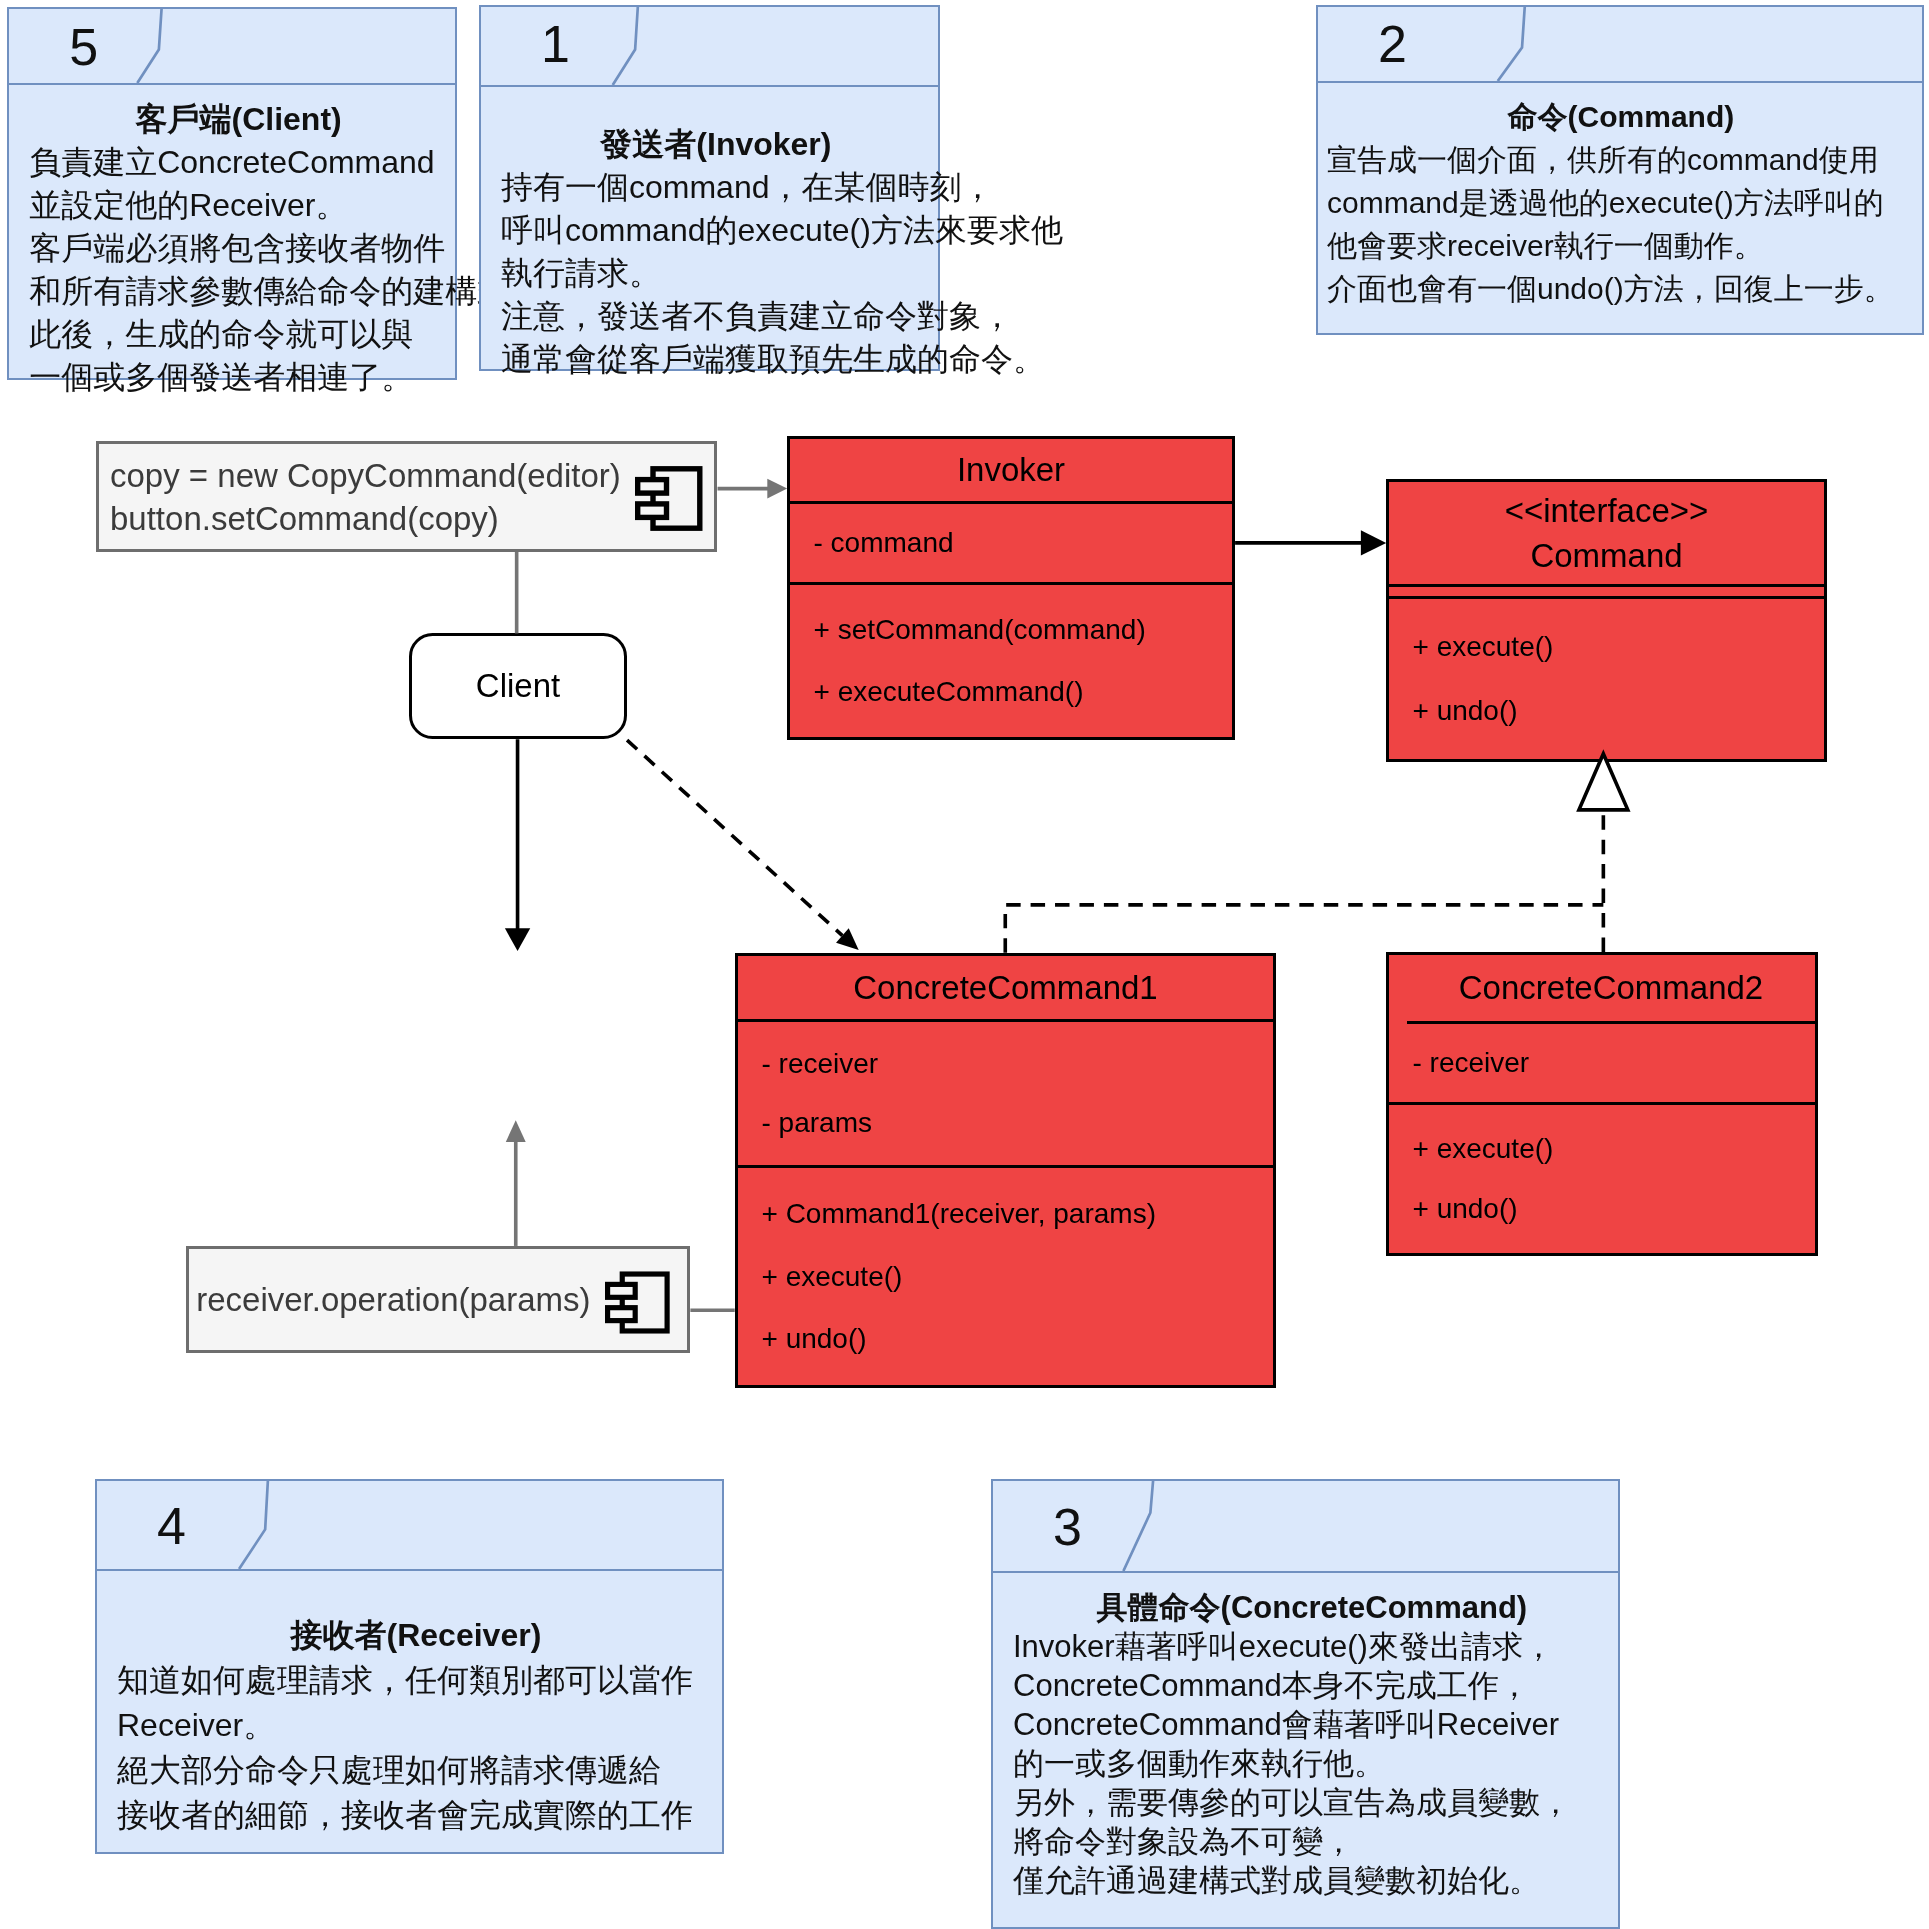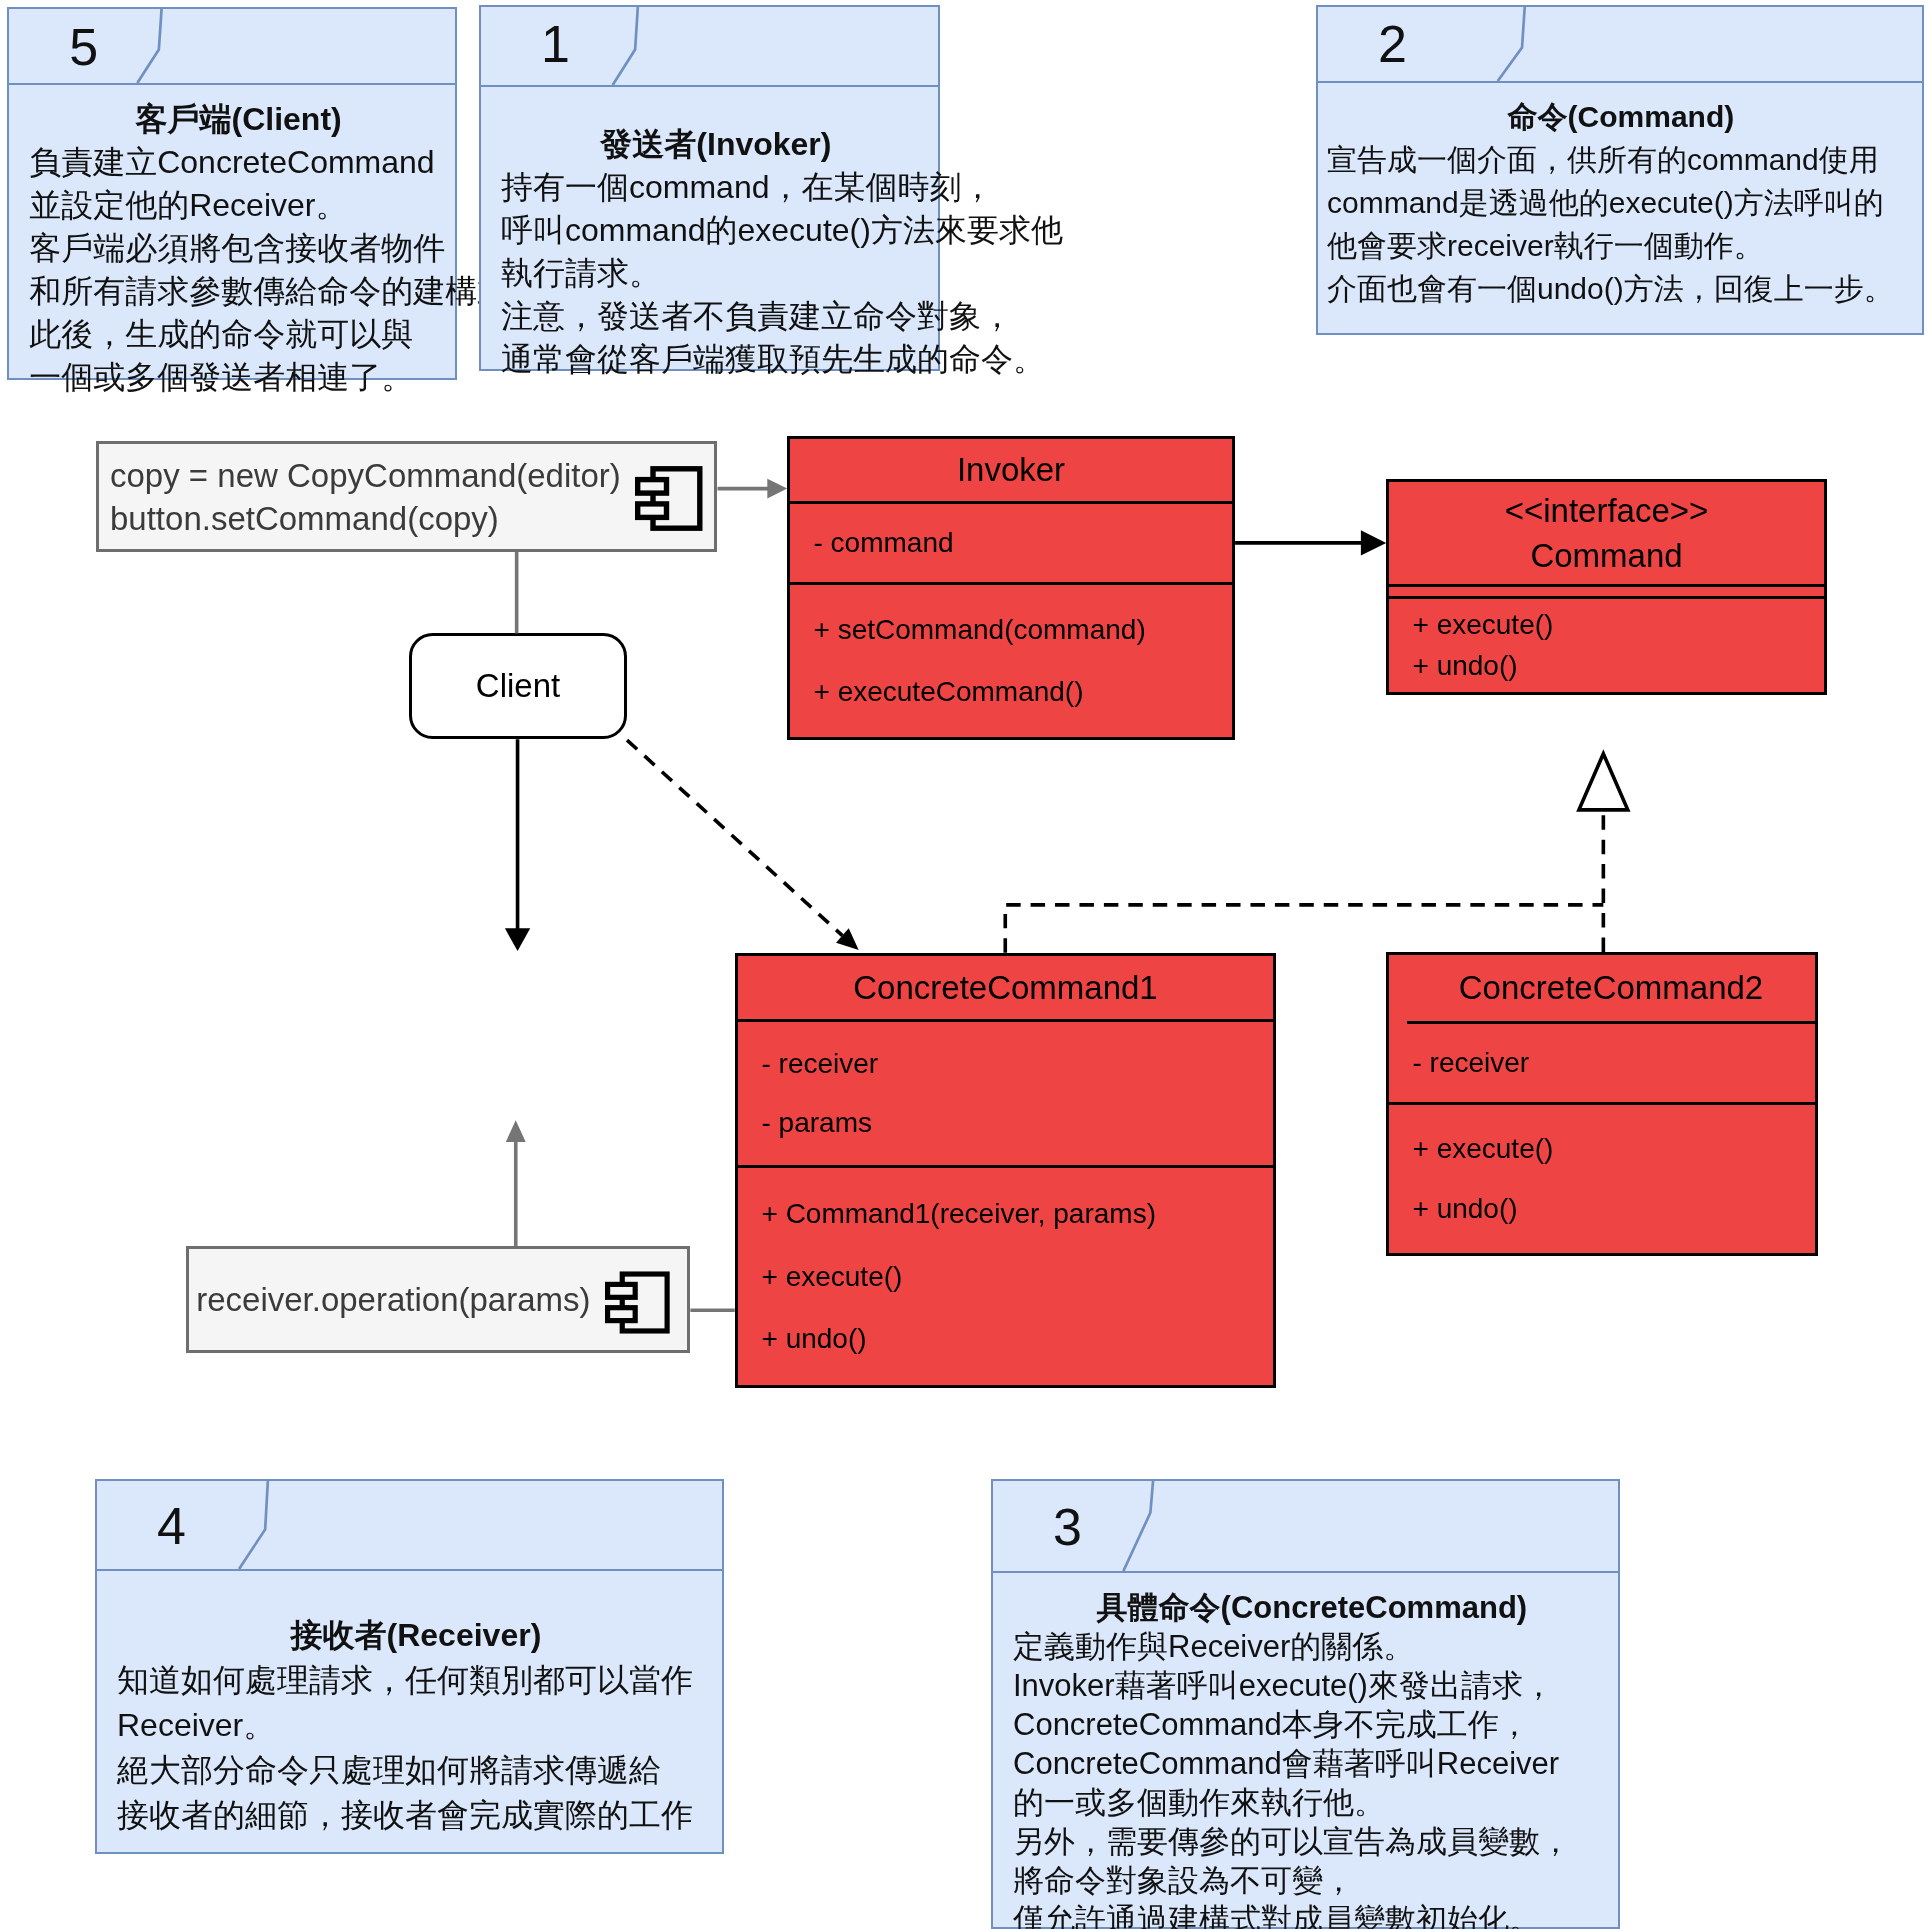--- a/index.html
+++ b/index.html
@@ -122,21 +122,20 @@
   <div class="note" style="left:991px;top:1479px;width:629px;height:450px;">
     <div class="note-band" style="height:92px;">
       <div class="note-number" style="line-height:89px;">3</div>
       <svg class="note-fold" viewBox="0 0 695 102" preserveAspectRatio="none">
           <polyline points="178,0 175,36 145,102" fill="none" stroke="#7090c0" stroke-width="3"></polyline>
         </svg>
     </div>
     <div class="note-body" style="line-height:39px;font-size:31px;padding-top:14.5px;">
       <div class="note-title">具體命令(ConcreteCommand)</div>
       <div>
-          <div class="bn-line">定義動作與Receiver的關係。</div>
           <div class="bn-line">Invoker藉著呼叫execute()來發出請求，</div>
           <div class="bn-line">ConcreteCommand本身不完成工作，</div>
           <div class="bn-line">ConcreteCommand會藉著呼叫Receiver</div>
           <div class="bn-line">的一或多個動作來執行他。</div>
           <div class="bn-line">另外，需要傳參的可以宣告為成員變數，</div>
           <div class="bn-line">將命令對象設為不可變，</div>
           <div class="bn-line">僅允許通過建構式對成員變數初始化。</div>
         </div>
     </div>
   </div>
@@ -168,21 +167,21 @@
     <div class="uml-title" style="height:65px;">Invoker</div>
     <div class="uml-section" style="height:81px;">
         <div class="member">- command</div>
       </div>
     <div class="uml-section last">
         <div class="member">+ setCommand(command)</div>
         <div class="member">+ executeCommand()</div>
       </div>
   </div>
 
-  <div class="uml-class" style="left:1386px;top:479px;width:441px;height:216px;">
+  <div class="uml-class" style="left:1386px;top:479px;width:441px;height:283px;">
     <div class="uml-title" style="height:105px;line-height:45px;">
       <div>&lt;&lt;interface&gt;&gt;</div>
       <div>Command</div>
     </div>
     <div class="uml-empty" style="height:11.8px;"></div>
     <div class="uml-section last">
         <div class="member">+ execute()</div>
         <div class="member">+ undo()</div>
       </div>
   </div>

